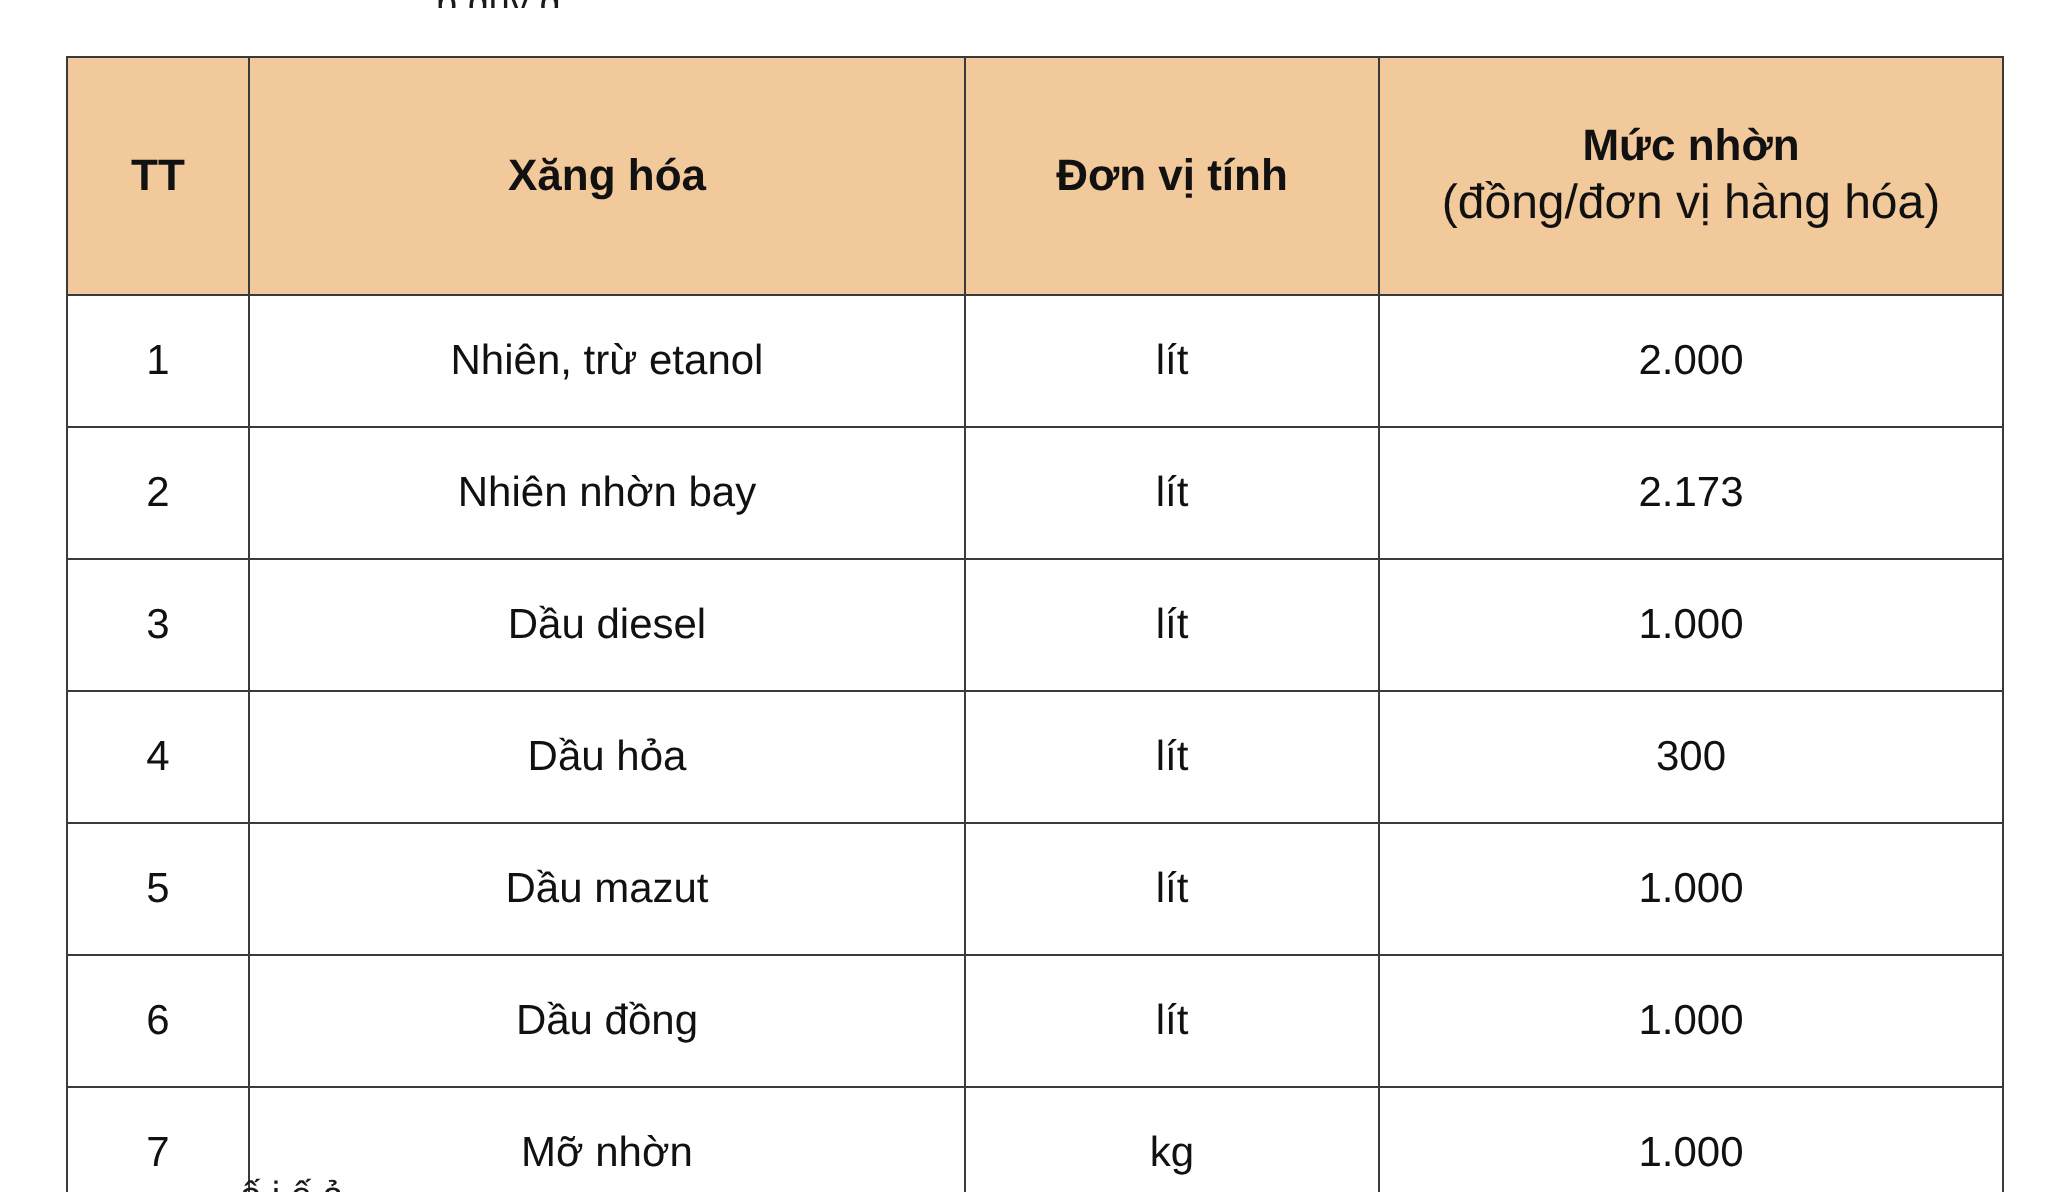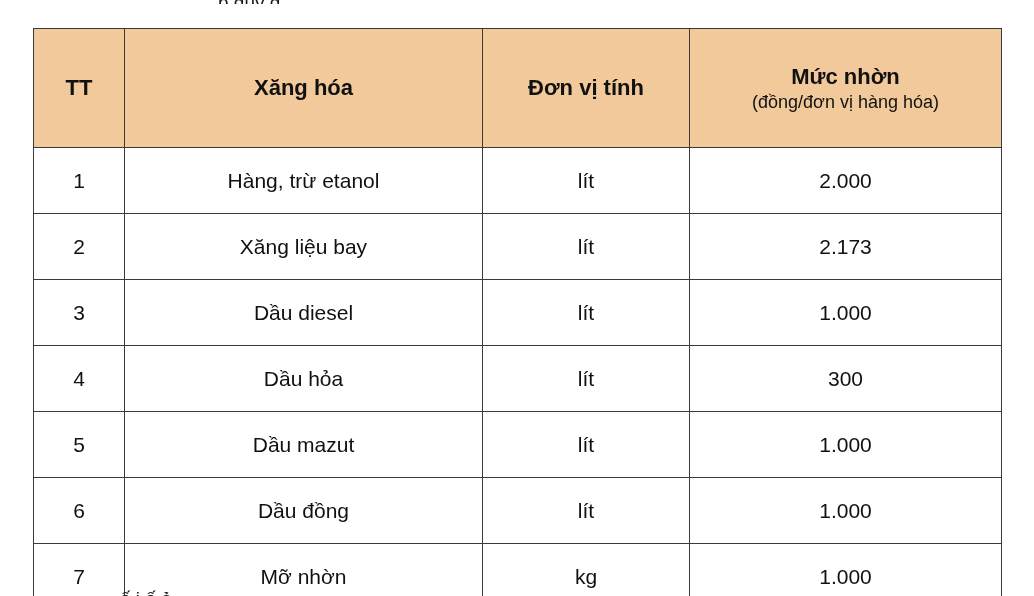--- a/index.html
+++ b/index.html
@@ -53,21 +53,21 @@
     background: #f2c99a;
     font-weight: bold;
     height: 110px;
     padding: 4px 6px;
     font-size: 22px;
     line-height: 1.25;
   }
   table.tax-table thead th .sub {
     display: block;
     font-weight: normal;
-    font-size: 18px;
+    font-size: 24px;
     line-height: 1.25;
   }
   table.tax-table tbody td {
     height: 61px;
     padding: 2px 6px;
     font-weight: normal;
   }
   col.c-tt { width: 91px; }
   col.c-goods { width: 358px; }
   col.c-unit { width: 207px; }
@@ -105,27 +105,27 @@
           <th>Đơn vị tính</th>
           <th>
             <span>Mức nhờn</span>
             <span class="sub">(đồng/đơn vị hàng hóa)</span>
           </th>
         </tr>
       </thead>
       <tbody>
         <tr>
           <td>1</td>
-          <td>Hàng, trừ etanol</td>
+          <td>Nhiên, trừ etanol</td>
           <td>lít</td>
           <td>2.000</td>
         </tr>
         <tr>
           <td>2</td>
-          <td>Xăng liệu bay</td>
+          <td>Nhiên nhờn bay</td>
           <td>lít</td>
           <td>2.173</td>
         </tr>
         <tr>
           <td>3</td>
           <td>Dầu diesel</td>
           <td>lít</td>
           <td>1.000</td>
         </tr>
         <tr>

